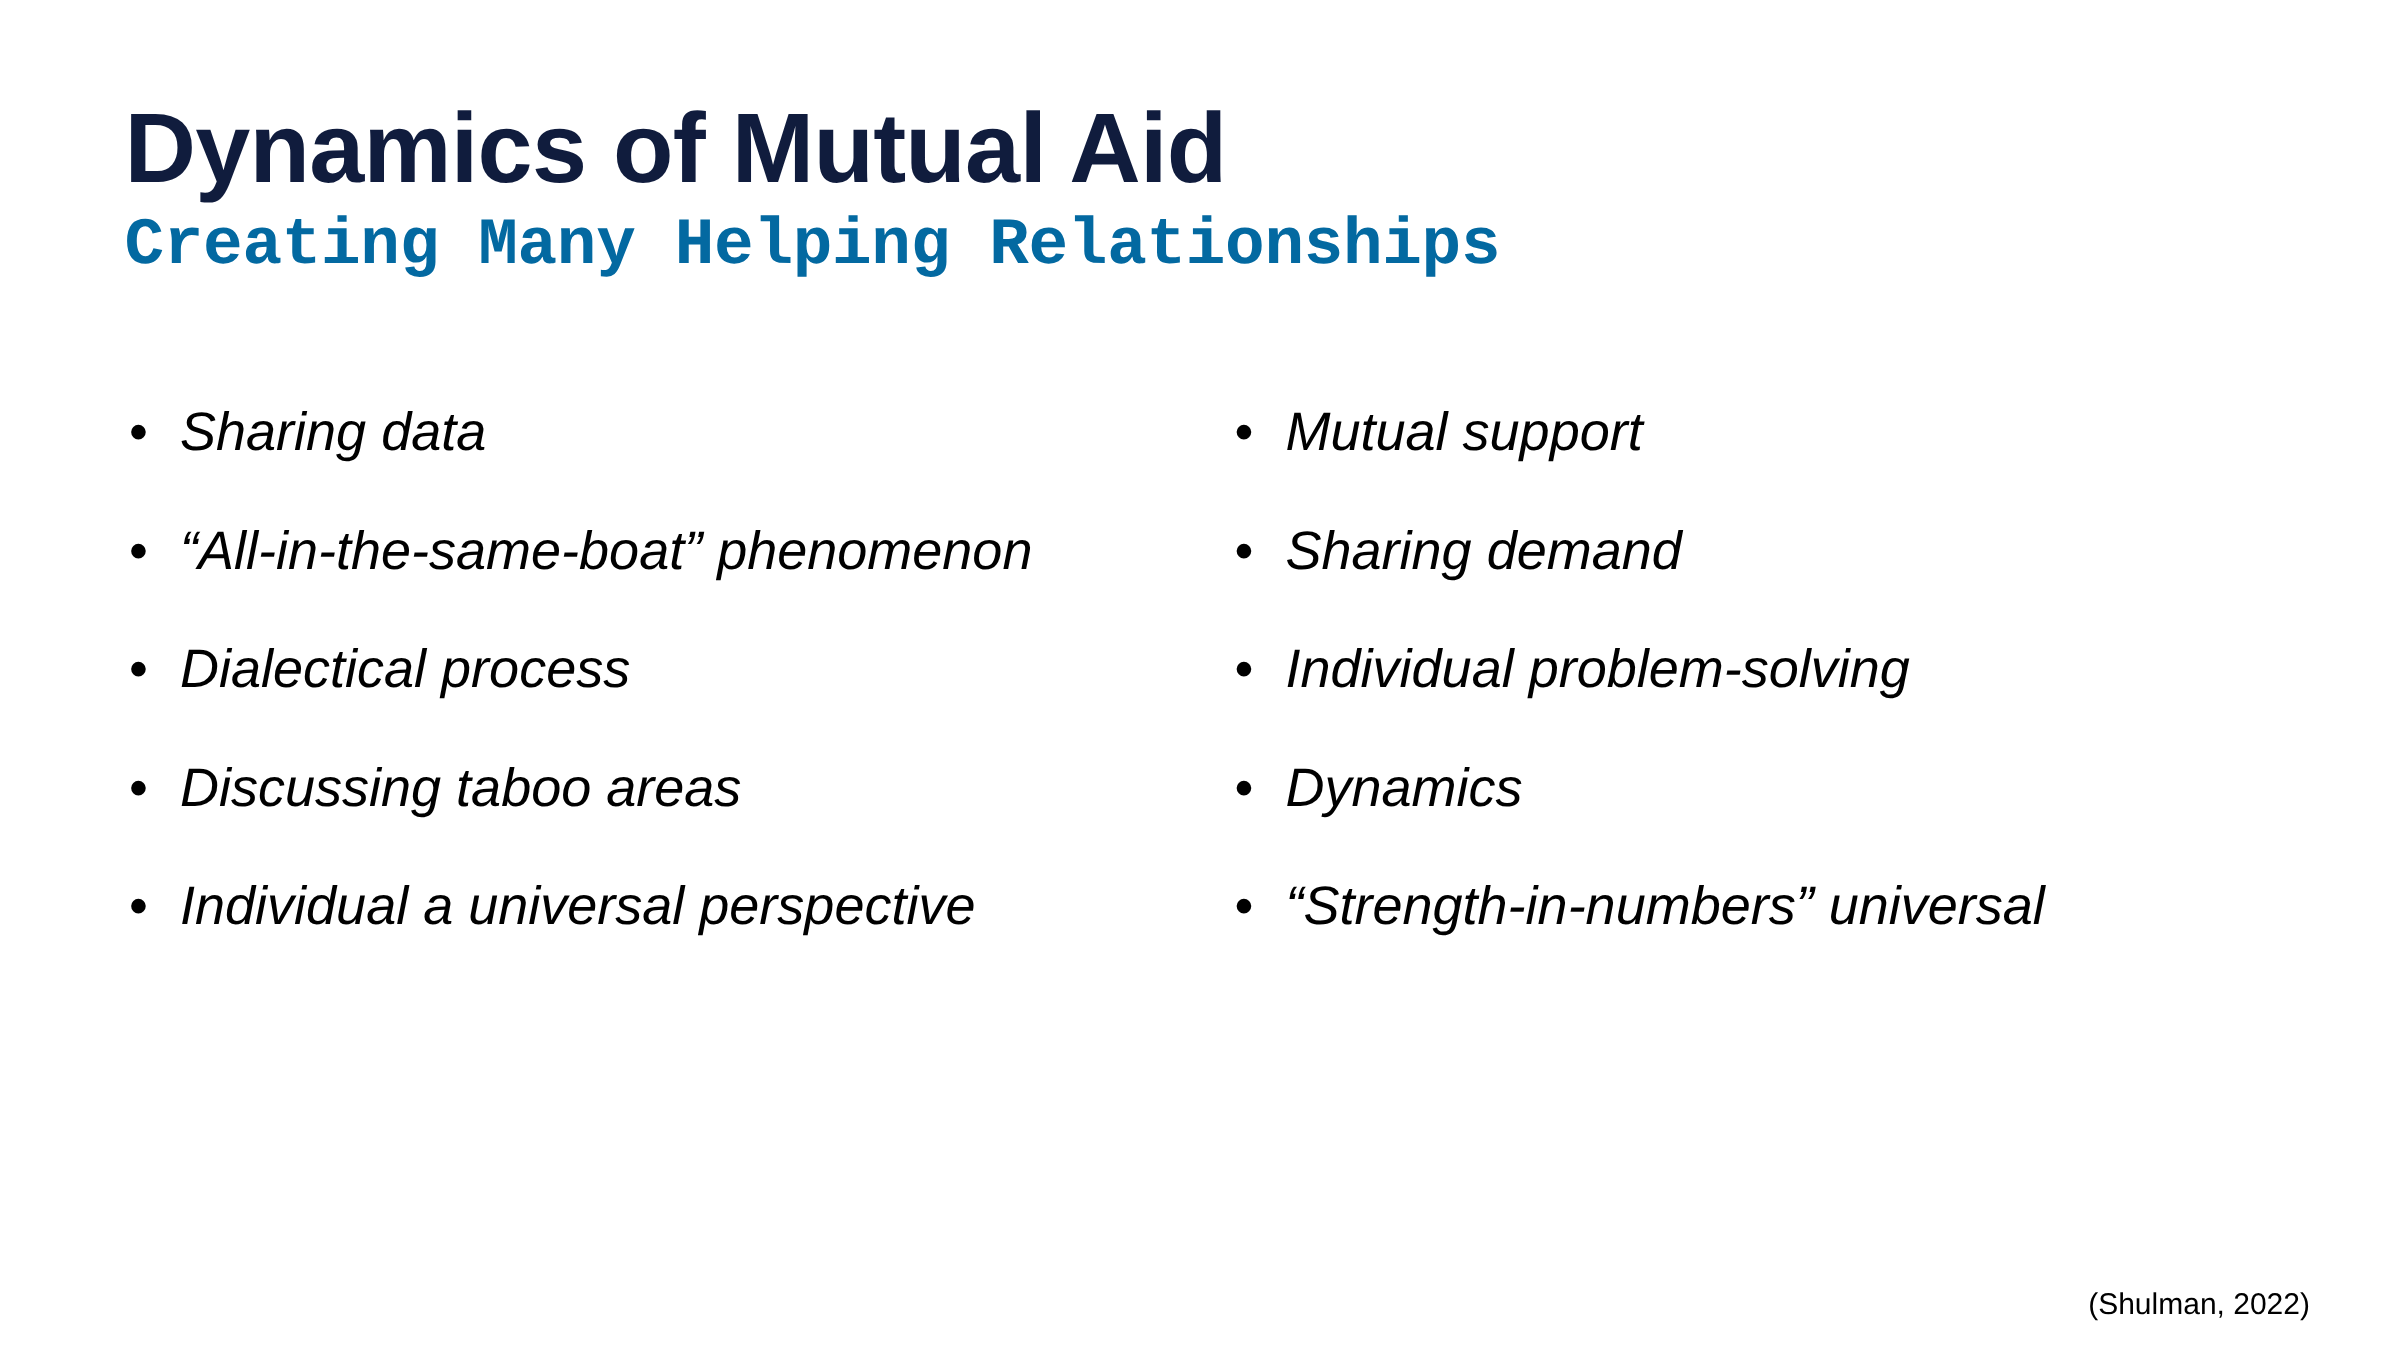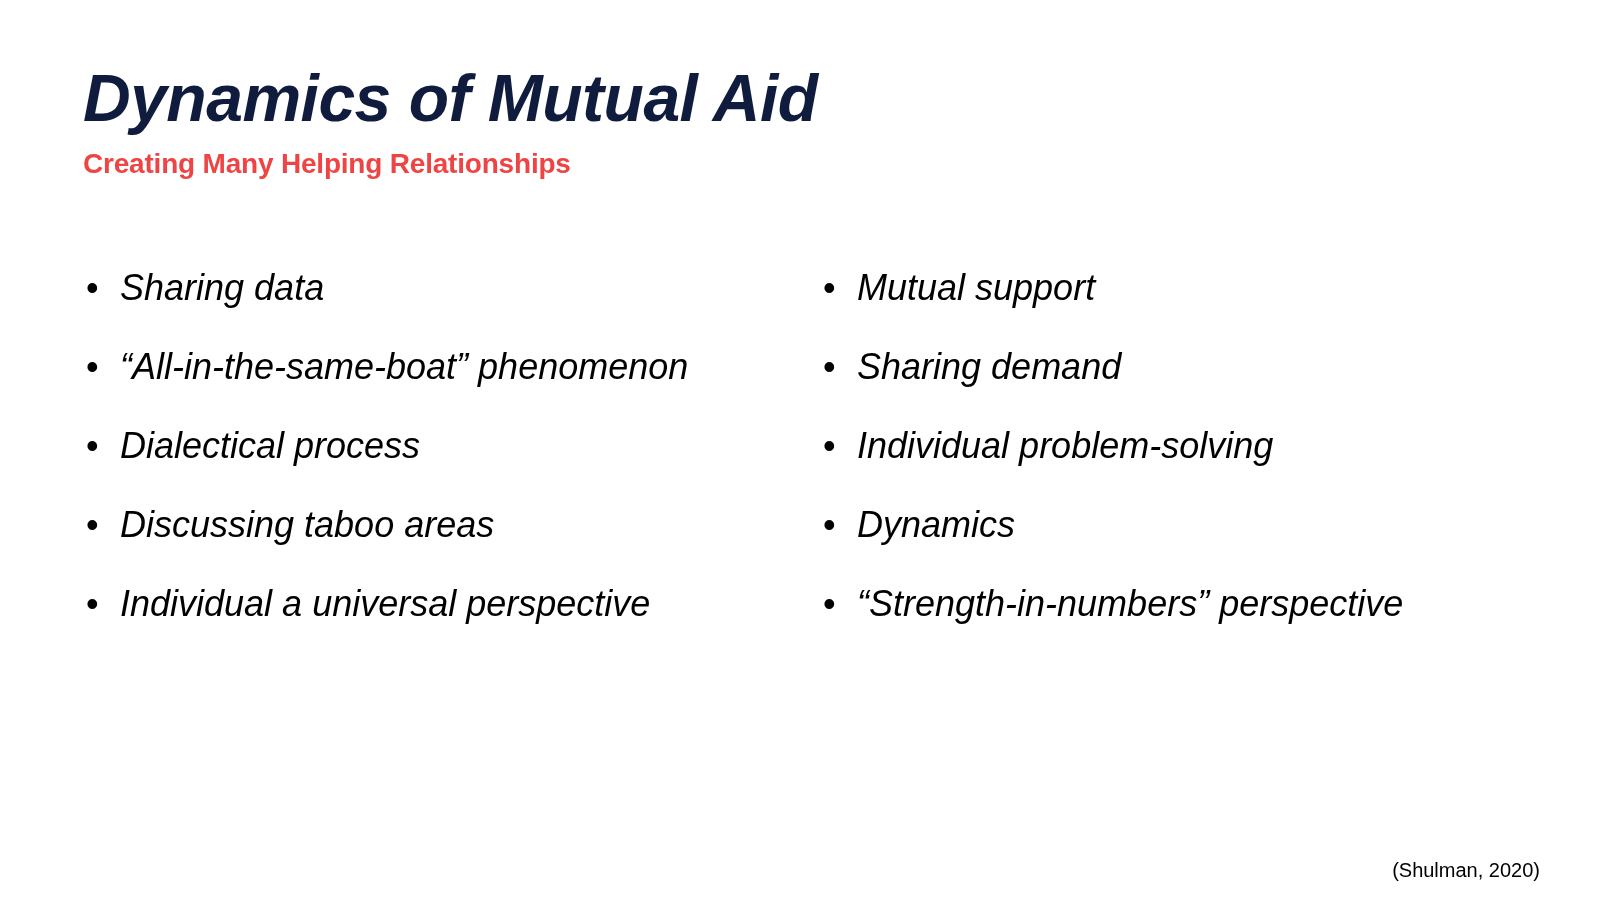--- a/index.html
+++ b/index.html
@@ -28,31 +28,30 @@
   }
   #slide-title {
     margin: 0;
     font-family: "Liberation Sans Narrow", "Liberation Sans", sans-serif;
     font-size: 66px;
     font-weight: bold;
     line-height: 72px;
     letter-spacing: -0.5px;
     color: #101c3d;
     white-space: nowrap;
-    font-style: italic;
   }
   #slide-subtitle {
     margin: 0;
     padding-top: 6px;
-    font-family: Liberation Sans, sans-serif;
-    font-size: 28px;
+    font-family: Liberation Mono, monospace;
+    font-size: 44px;
     font-weight: bold;
     line-height: 48px;
     letter-spacing: -0.2px;
-    color: #ef4444;
+    color: #0369a1;
     white-space: nowrap;
   }
 
   
   #content {
     position: absolute;
     left: 0;
     top: 268px;
     width: 1600px;
   }
@@ -156,22 +155,22 @@
         <li class="bullet-item">
           <span class="bullet-marker">•</span>
           <span class="bullet-text">Individual problem-solving</span>
         </li>
         <li class="bullet-item">
           <span class="bullet-marker">•</span>
           <span class="bullet-text">Dynamics</span>
         </li>
         <li class="bullet-item">
           <span class="bullet-marker">•</span>
-          <span class="bullet-text">“Strength-in-numbers” perspective</span>
+          <span class="bullet-text">“Strength-in-numbers” universal</span>
         </li>
       </ul>
     </div>
 
   </div>
 
-  <div id="citation">(Shulman, 2020)</div>
+  <div id="citation">(Shulman, 2022)</div>
 
 </div>
 
 </body></html>

